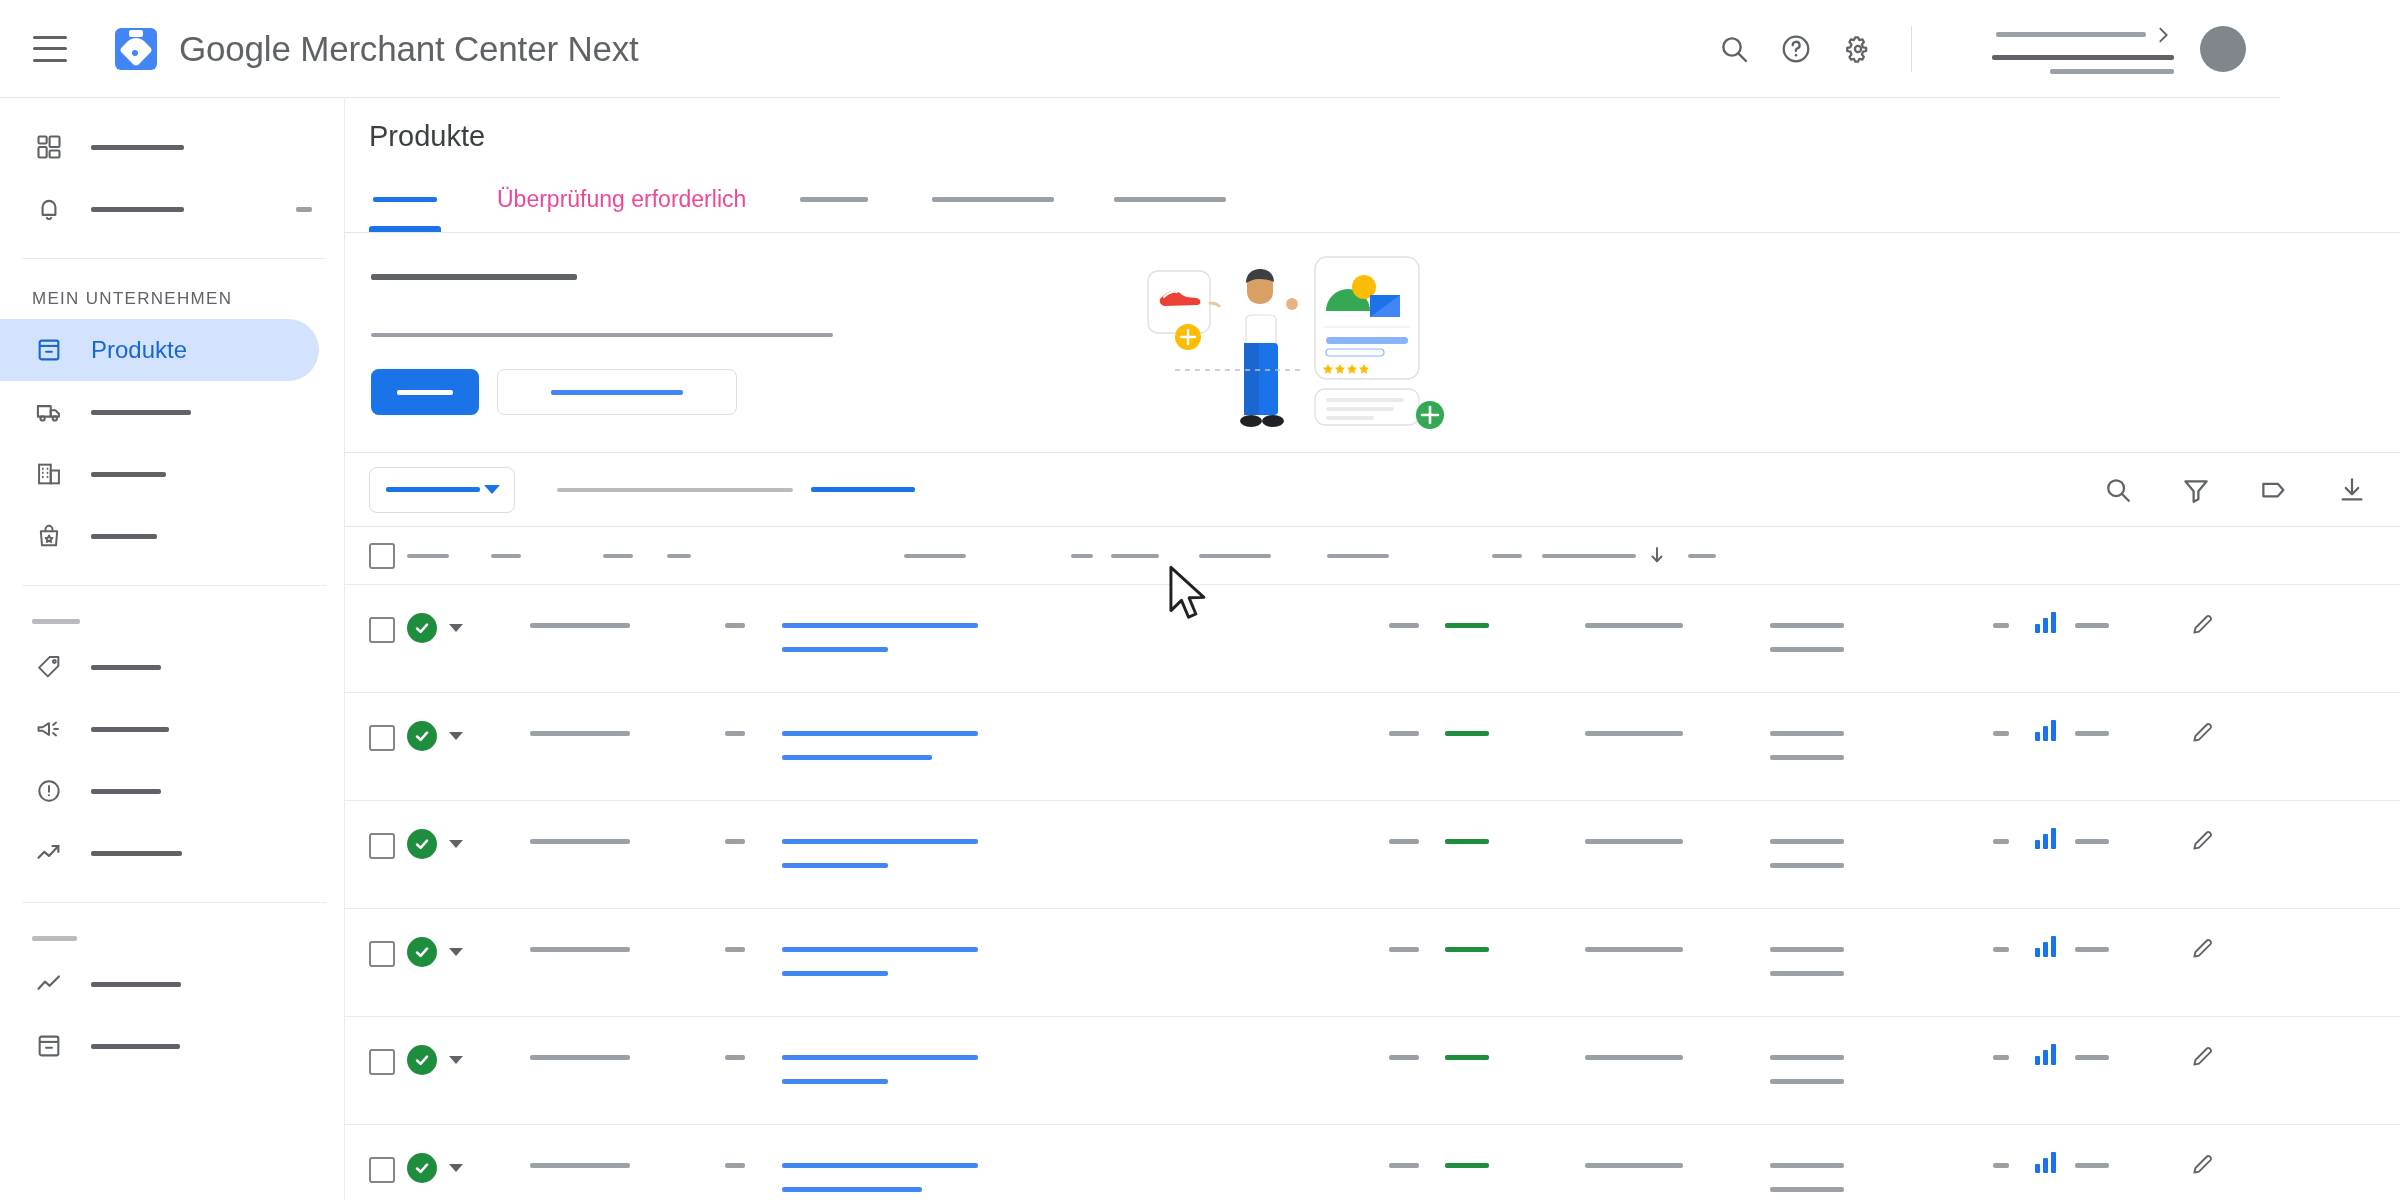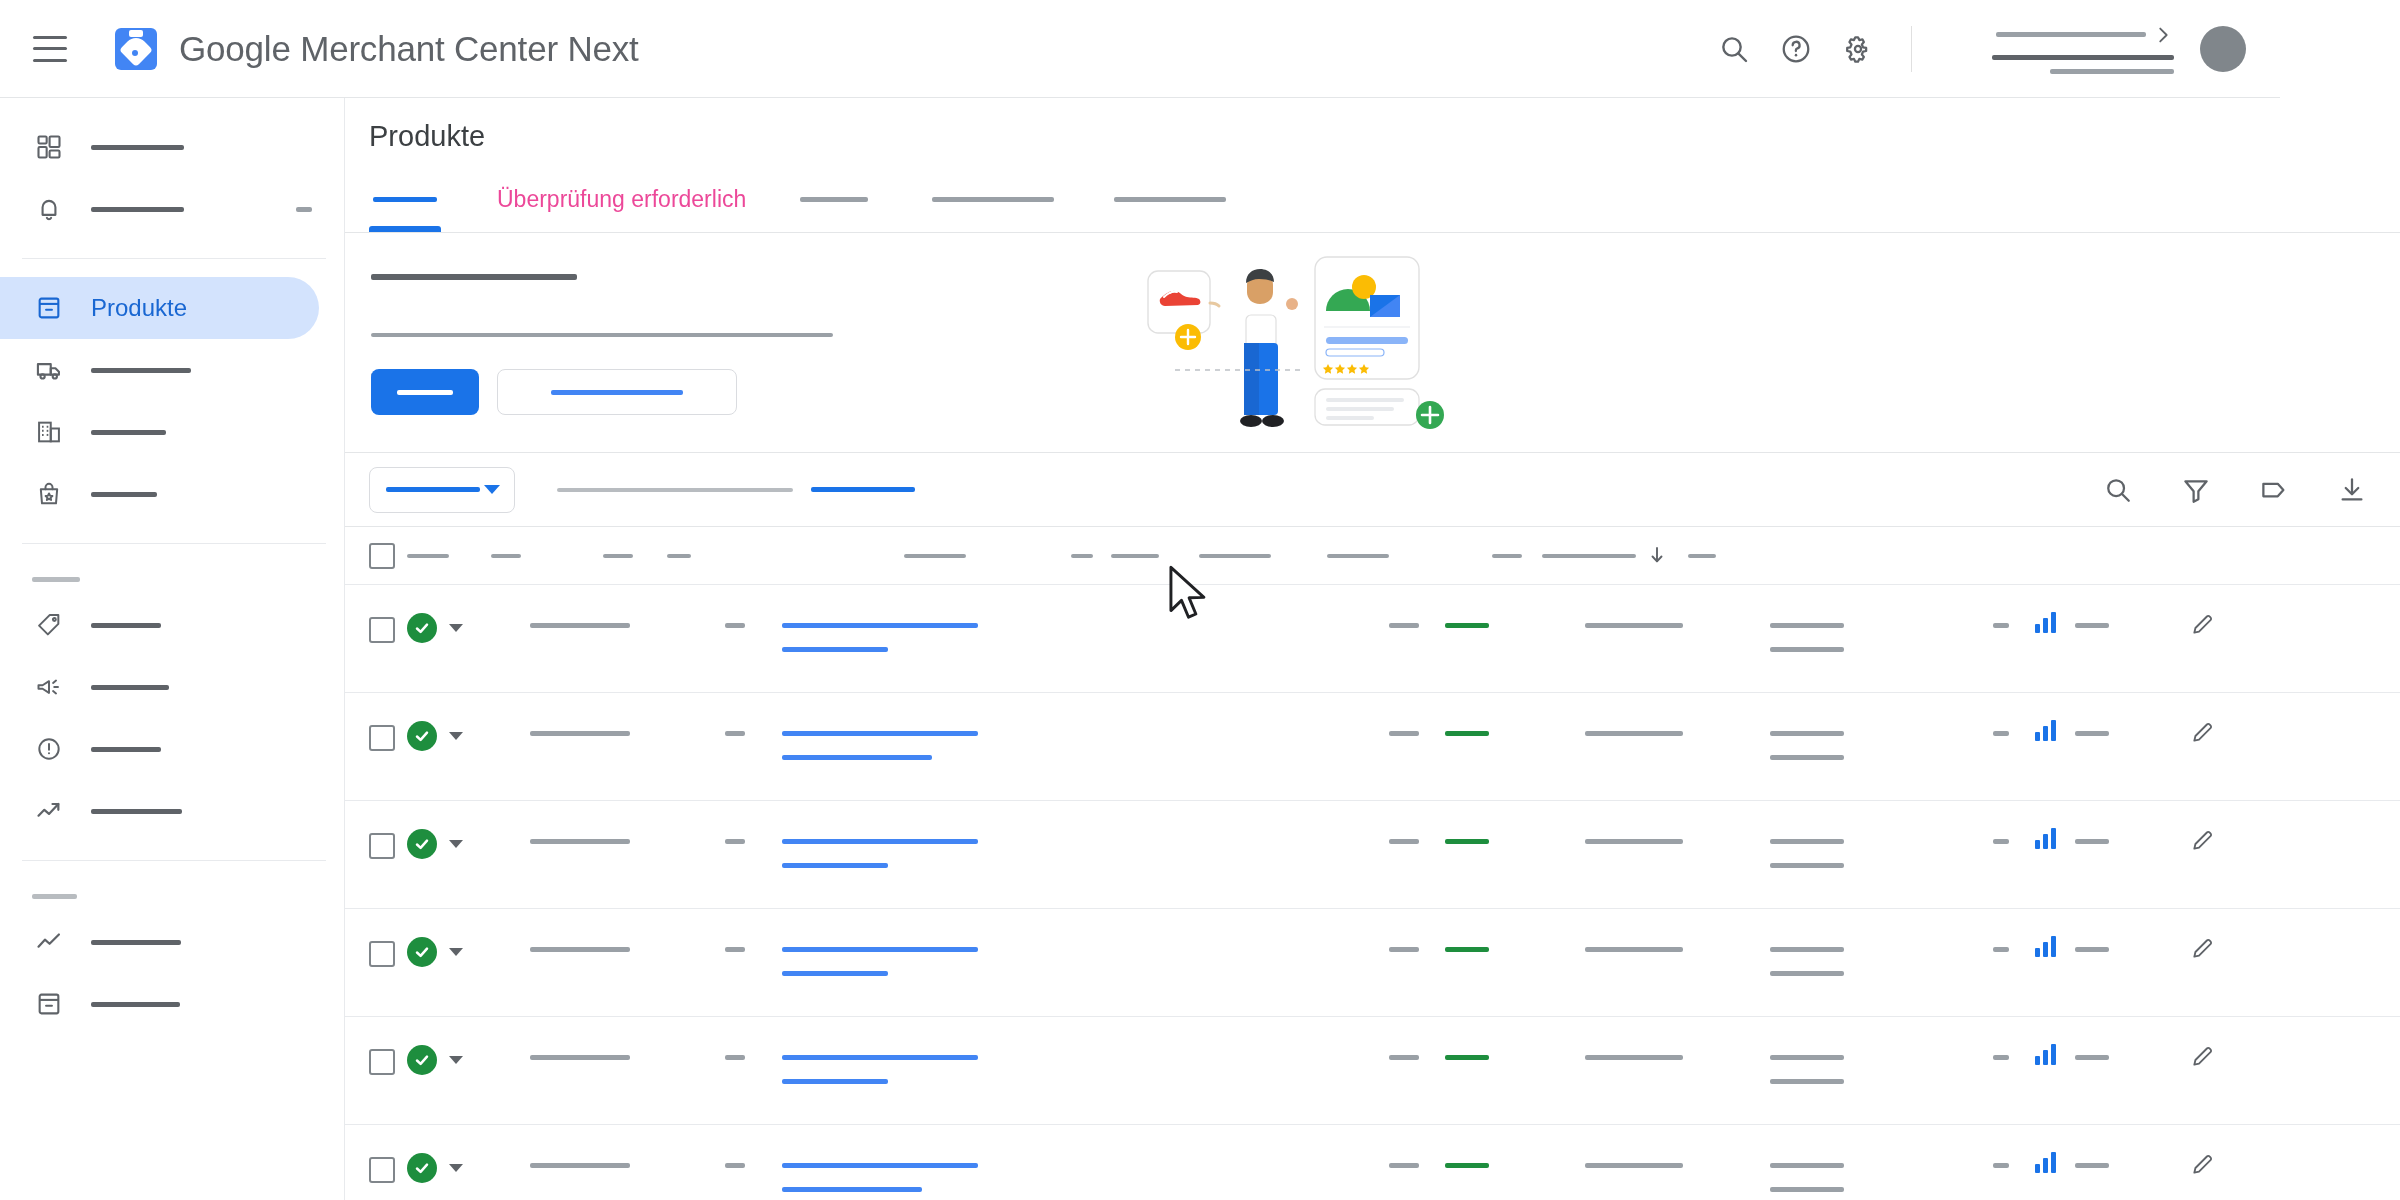--- a/index.html
+++ b/index.html
@@ -185,20 +185,21 @@
           <path d="M6.5 17V10.5a5.5 5.5 0 0 1 11 0V17H6.5z" stroke-linejoin="round"></path>
           <path d="M10.2 19.6a2 2 0 0 0 3.6 0" stroke-linecap="round"></path>
         </svg>
       </span>
       <span class="slabel rbar" style="width:93px"></span>
       <span class="trail rbar light" style="width:16px"></span>
     </div>
 
     <div class="sdivider"></div>
 
+    <div class="ssection">MEIN UNTERNEHMEN</div>
 
     <div class="snav active">
       <span class="sicon">
         <svg width="28" height="28" viewBox="0 0 24 24" fill="none" stroke="#1967d2" stroke-width="1.8">
           <rect x="4" y="4" width="16" height="16" rx="1.5"></rect>
             <line x1="4" y1="8.5" x2="20" y2="8.5"></line>
           <line x1="9.5" y1="13.5" x2="14.5" y2="13.5" stroke-linecap="round"></line>
         </svg>
       </span>
       <span class="slabel">Produkte</span>

